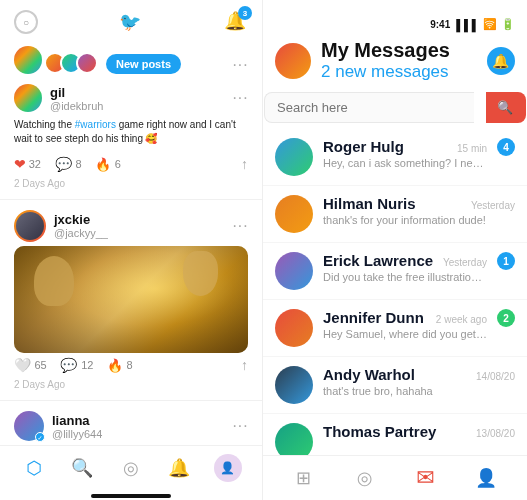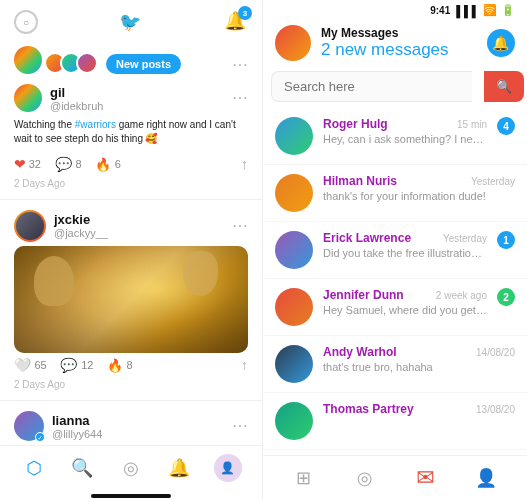--- a/index.html
+++ b/index.html
@@ -215,21 +215,21 @@
       display: flex;
       flex-direction: column;
       background: #fff;
       overflow: hidden;
     }
 
     .right-status-bar {
       display: flex;
       justify-content: flex-end;
       align-items: center;
-      padding: 4px 12px 0;
+      padding: 18px 12px 0;
       gap: 6px;
       font-size: 10px;
       color: #111;
       font-weight: 600;
     }
 
     .status-icons { display: flex; gap: 4px; align-items: center; font-size: 11px; }
 
     .right-header {
       display: flex;
@@ -239,37 +239,37 @@
     }
 
     .my-avatar {
       width: 36px; height: 36px;
       border-radius: 50%;
       background: linear-gradient(135deg, #e74c3c, #f39c12);
       flex-shrink: 0;
     }
 
     .header-title-block { flex: 1; }
-    .header-title { font-size: 12px; font-weight: 700; color: #111; }
+    .header-title { font-size: 20px; font-weight: 700; color: #111; }
     .header-sub { font-size: 17px; color: #1da1f2; }
 
     .bell-btn {
       width: 28px; height: 28px;
       background: #1da1f2;
       border-radius: 50%;
       display: flex; align-items: center; justify-content: center;
       color: #fff;
       font-size: 14px;
       cursor: pointer;
       flex-shrink: 0;
     }
 
     .search-bar {
       display: flex;
-      margin: 6px 8px;
+      margin: 6px 1px;
       gap: 12px;
     }
     .search-input {
       flex: 1;
       border: 1px solid #e8e8e8;
       border-right: none;
       border-radius: 8px 0 0 8px;
       padding: 7px 12px;
       font-size: 13px;
       color: #aaa;
@@ -304,21 +304,21 @@
     }
     .av-roger { background: linear-gradient(135deg, #3498db, #2ecc71); }
     .av-hilman { background: linear-gradient(135deg, #e67e22, #f39c12); }
     .av-erick { background: linear-gradient(135deg, #9b59b6, #3498db); }
     .av-jennifer { background: linear-gradient(135deg, #e74c3c, #e67e22); }
     .av-andy { background: linear-gradient(135deg, #2c3e50, #3498db); }
     .av-thomas { background: linear-gradient(135deg, #16a085, #2ecc71); }
 
     .msg-body { flex: 1; min-width: 0; }
     .msg-name-row { display: flex; justify-content: space-between; align-items: baseline; margin-bottom: 2px; }
-    .msg-name { font-size: 12px; font-weight: 700; color: #a21caf; text-align: center; }
+    .msg-name { font-size: 15px; font-weight: 700; color: #0f172a; text-align: center; }
     .msg-time { font-size: 10px; color: #bbb; }
     .msg-preview { font-size: 11px; color: #999; white-space: nowrap; overflow: hidden; text-overflow: ellipsis; }
 
     .msg-badge {
       min-width: 18px; height: 18px;
       border-radius: 9px;
       display: flex; align-items: center; justify-content: center;
       font-size: 10px; font-weight: 700; color: #fff;
       padding: 0 4px;
       flex-shrink: 0;

